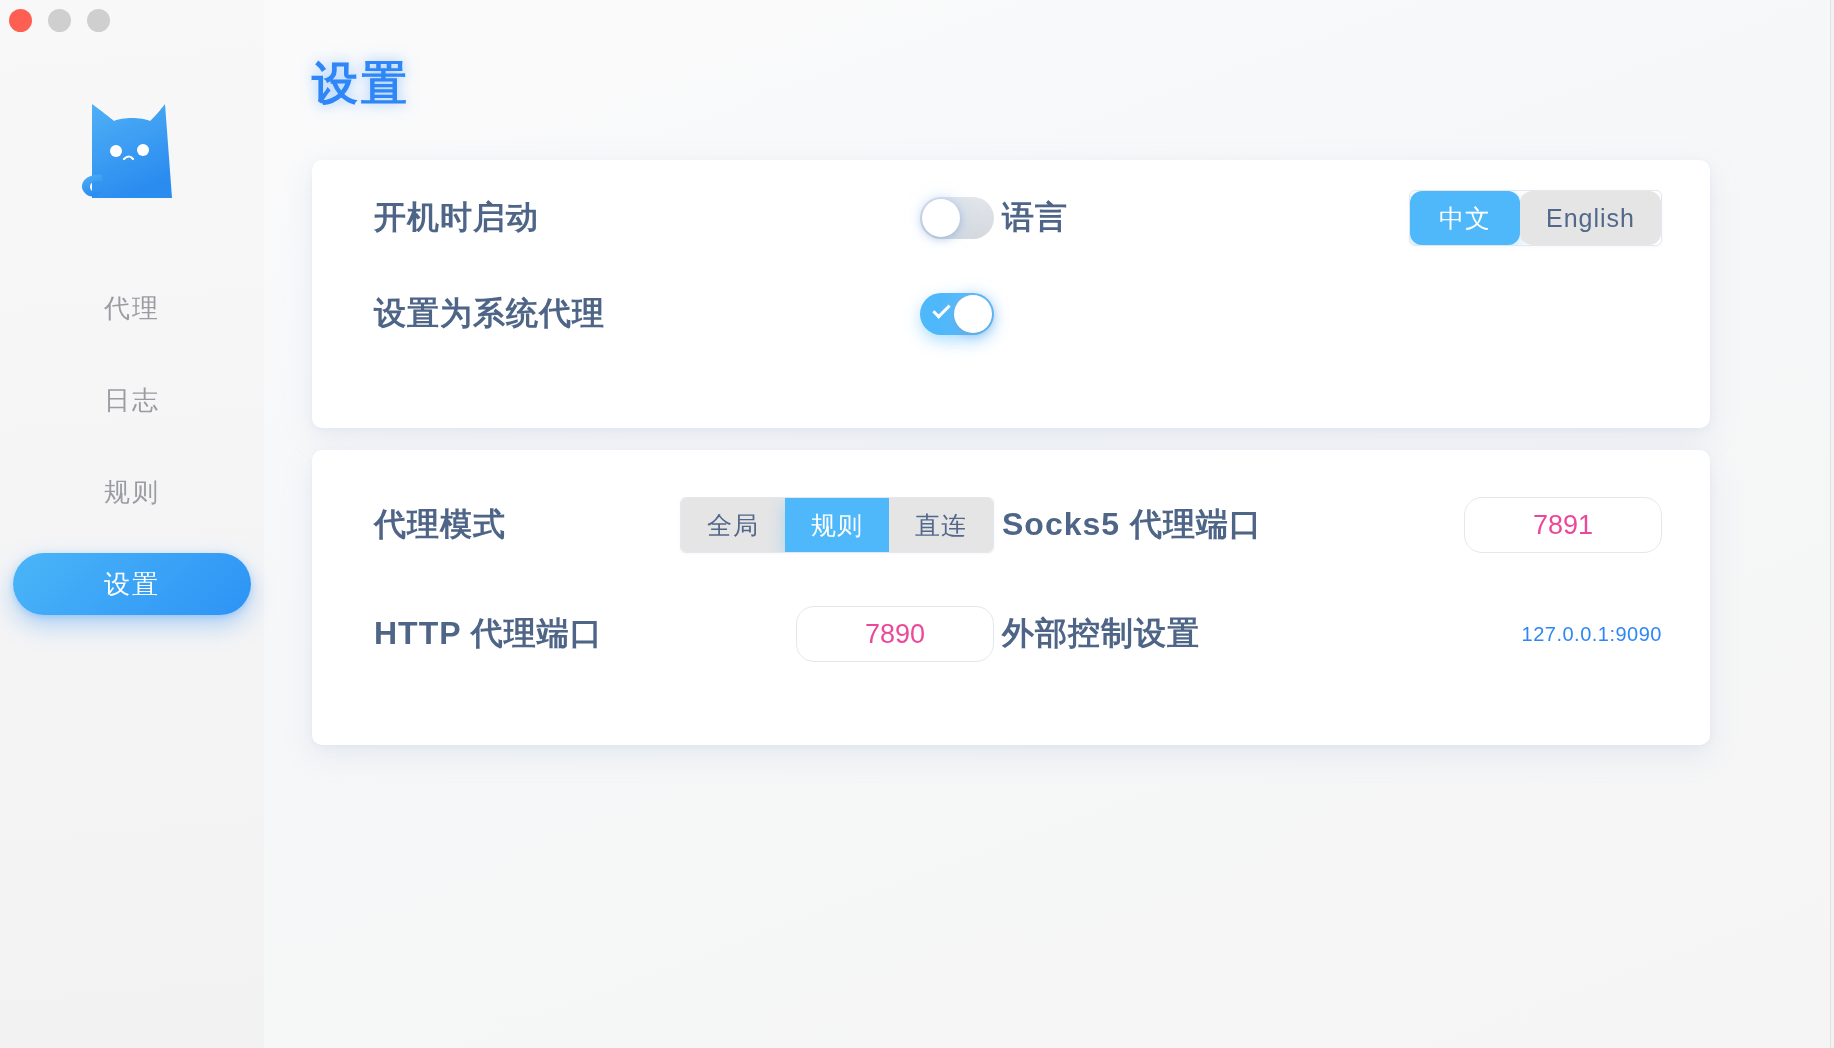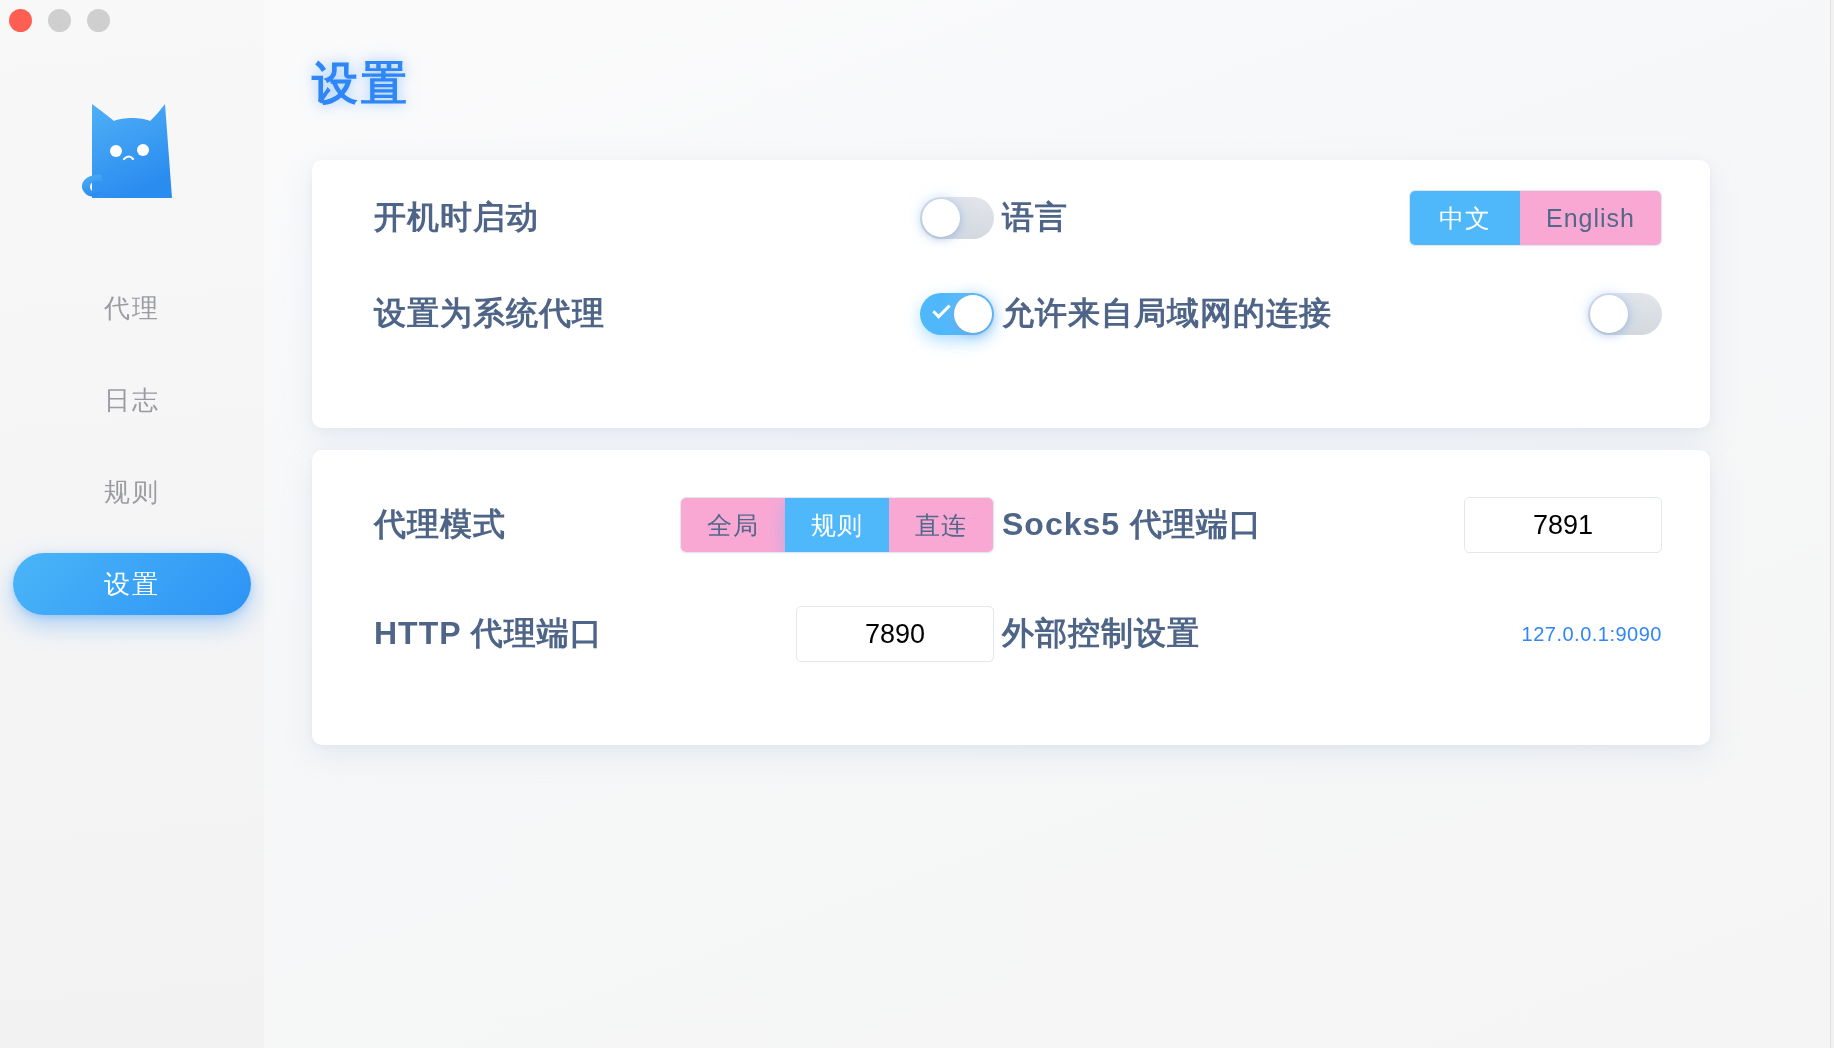--- a/index.html
+++ b/index.html
@@ -226,39 +226,39 @@
     padding: 0 26px;
     height: 54px;
     display: flex;
     align-items: center;
     justify-content: center;
     font-size: 25px;
     color: #52688a;
     letter-spacing: 1px;
     cursor: pointer;
     user-select: none;
-    background: #f9a8d4;
+    background: #e5e5e5;
     white-space: nowrap;
   }
   .seg.active {
     background: #4fb8fb;
     color: #fff;
     box-shadow: 0 6px 18px rgba(79,184,251,.40);
   }
-  .seg-lang .seg { min-width: 110px; }
+  .seg-lang .seg { min-width: 110px; border-radius: 12px; }
   .seg-mode .seg { min-width: 96px; }
 
   
   .port-input {
     width: 198px;
     height: 56px;
     border: 1px solid #e3e8ef;
-    border-radius: 5px;
+    border-radius: 18px;
     background: #fff;
-    color: #000000;
+    color: #ec4899;
     font-size: 27px;
     font-family: "Liberation Sans", sans-serif;
     text-align: center;
     outline: none;
   }
 
   
   .ext-link {
     font-size: 20px;
     color: #2f86f6;
@@ -345,30 +345,20 @@
         <div class="row col-r r1">
           <span class="label">语言</span>
           <span class="control">
             <span class="segmented seg-lang">
               <span class="seg active">中文</span>
               <span class="seg">English</span>
             </span>
           </span>
         </div>
 
-        <div class="row col-r r2">
-          <span class="label">允许来自局域网的连接</span>
-          <span class="control">
-            <span class="toggle">
-              <span class="track"></span>
-
-              <span class="knob"></span>
-            </span>
-          </span>
-        </div>
 
       </div>
     </section>
 
     <section class="card card-proxy">
       <div class="rows">
 
         <div class="row col-l p1">
           <span class="label">代理模式</span>
           <span class="control">

